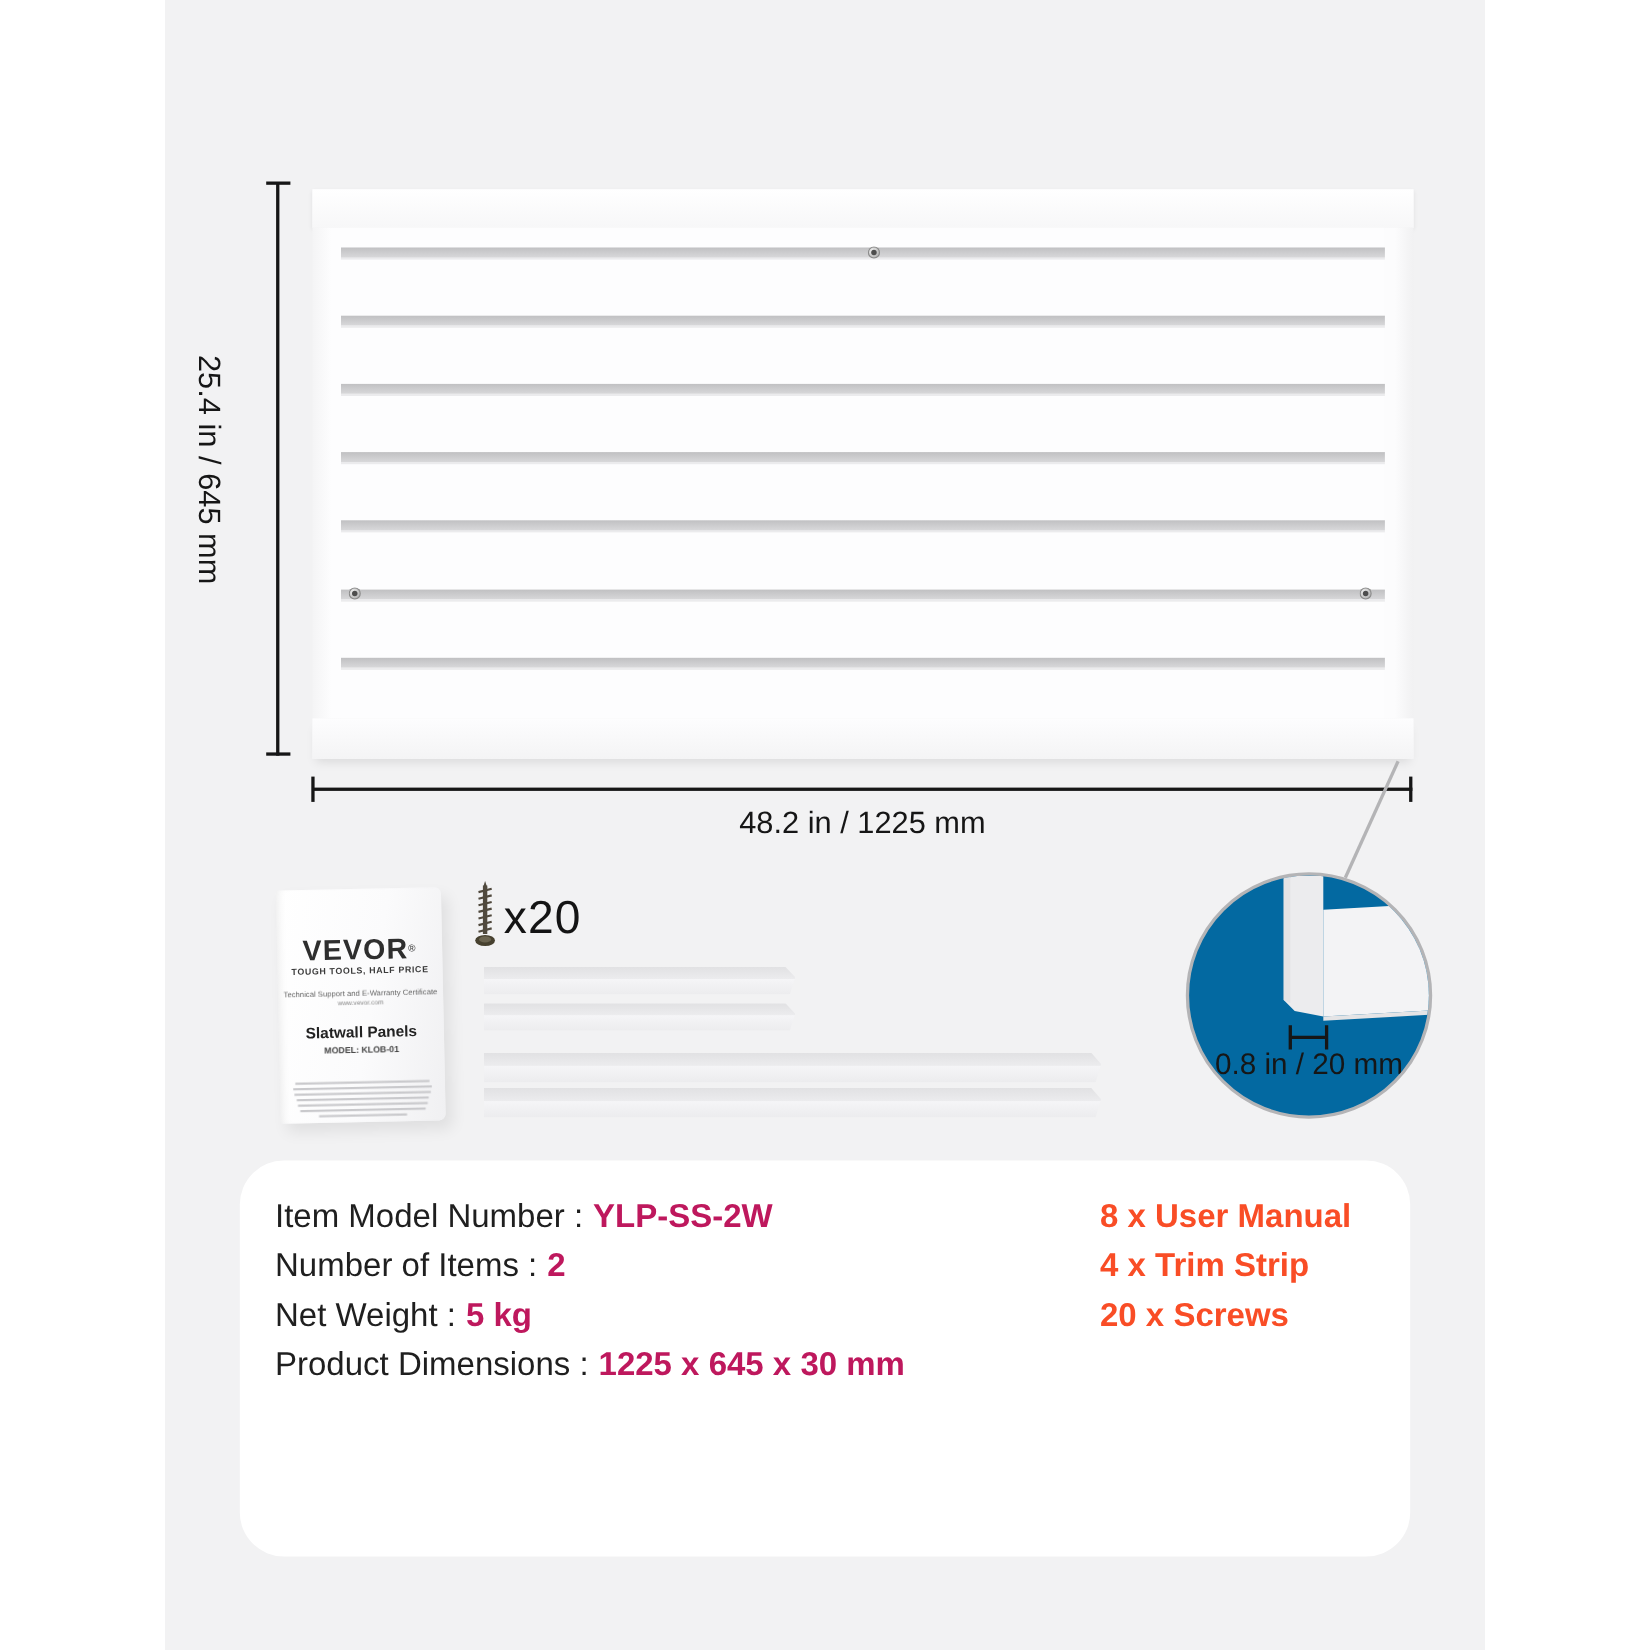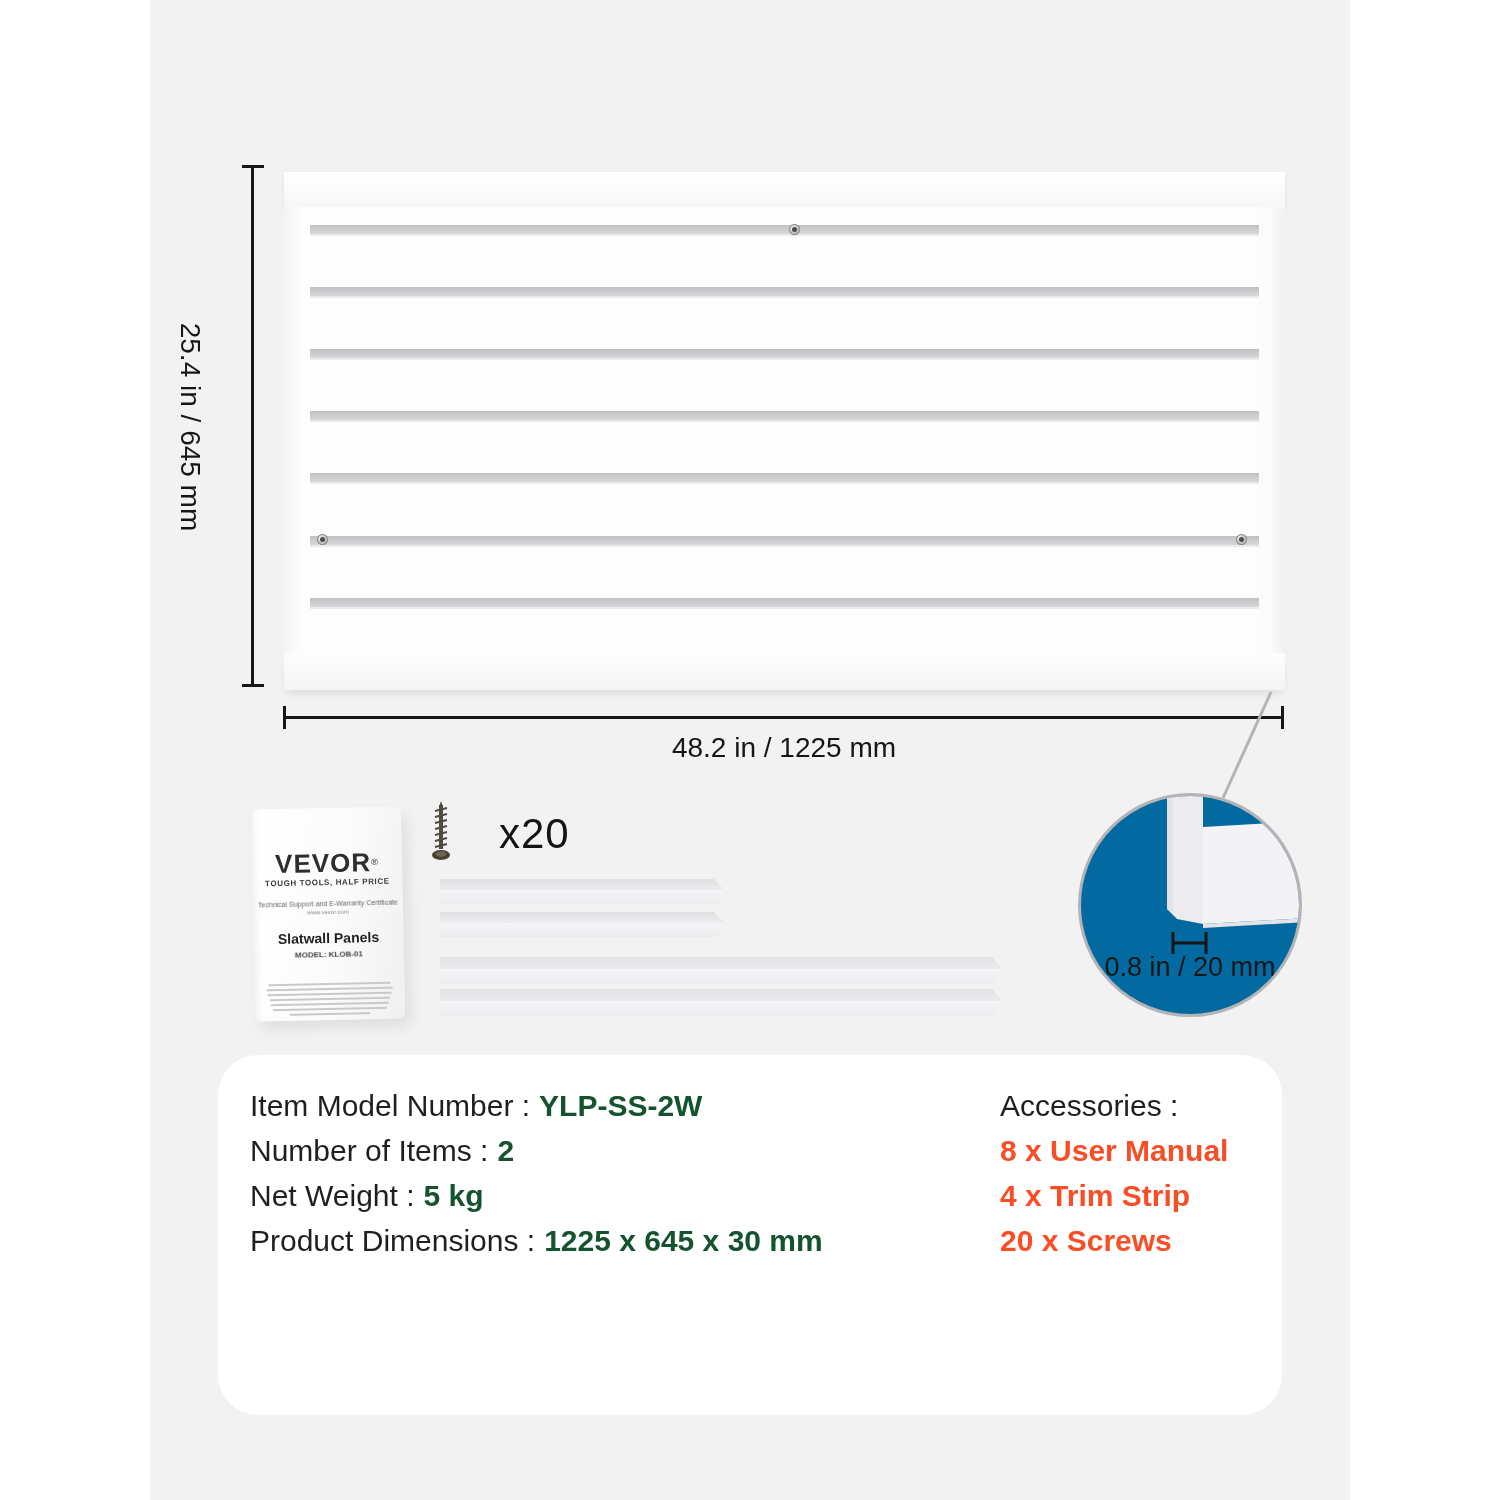--- a/index.html
+++ b/index.html
@@ -62,38 +62,38 @@
   .m-slogan{margin-top:2px;font-size:8px;font-weight:700;letter-spacing:.6px;color:#3a3a3a;}
   .m-support{margin-top:13px;font-size:7px;color:#666;filter:blur(.3px);}
   .m-web{margin-top:2px;font-size:6px;color:#888;filter:blur(.3px);}
   .m-title{margin-top:15px;font-size:14px;font-weight:700;color:#222;}
   .m-model{margin-top:4px;font-size:8px;font-weight:700;color:#444;filter:blur(.2px);}
   .m-par{margin-top:24px;}
   .m-bar{height:2px;background:#c9c9cc;margin:3px auto 0;filter:blur(.4px);}
 
   
   .screw-svg{left:428px;top:800px;width:26px;height:64px;}
-  .x20{left:458px;top:810px;font-size:42px;color:#141414;letter-spacing:1px;margin-left:41px;}
+  .x20{left:458px;top:810px;font-size:42px;color:#141414;letter-spacing:1px;}
 
   
   .strip{position:absolute;clip-path:polygon(0 0,calc(100% - 9px) 0,100% 38%,calc(100% - 5px) 100%,0 100%);}
   .strip .s-top{height:44%;background:linear-gradient(180deg,#e1e1e3,#ececee);}
   .strip .s-bot{height:56%;background:linear-gradient(180deg,#f5f5f7,#ececee);}
   .st1{left:440px;top:879px;width:283px;height:25px;}
   .st2{left:440px;top:912px;width:283px;height:25px;}
   .st3{left:440px;top:957px;width:561px;height:27px;}
   .st4{left:440px;top:989px;width:561px;height:27px;}
 
   
   .spec-card{left:218px;top:1055px;width:1064px;height:360px;background:#ffffff;border-radius:40px;}
   .spec-left{position:absolute;left:32px;top:28px;}
   .spec-right{position:absolute;left:782px;top:28px;}
   .spec-row,.acc-header,.acc-item{font-size:30px;line-height:45px;white-space:nowrap;}
   .spec-row{color:#1f1f1f;}
-  .spec-val{color:#14532d;font-weight:700;padding-left:9px;}
+  .spec-val{color:#be185d;font-weight:700;padding-left:9px;}
   .acc-header{color:#1f1f1f;}
   .acc-item{color:#f94d26;font-weight:700;}
 </style>
 </head>
 <body>
 
 <div class="canvas">
   <div class="abs band"></div>
 
   <div class="abs trim-top"></div>
@@ -182,19 +182,18 @@
     </div>
 
   <div class="abs spec-card">
     <div class="spec-left">
       <div class="spec-row"><span>Item Model Number :</span><span class="spec-val">YLP-SS-2W</span></div>
       <div class="spec-row"><span>Number of Items :</span><span class="spec-val">2</span></div>
       <div class="spec-row"><span>Net Weight :</span><span class="spec-val">5 kg</span></div>
       <div class="spec-row"><span>Product Dimensions :</span><span class="spec-val">1225 x 645 x 30 mm</span></div>
     </div>
     <div class="spec-right">
-      <div class="acc-header">Accessories :</div>
       <div class="acc-item">8 x User Manual</div>
       <div class="acc-item">4 x Trim Strip</div>
       <div class="acc-item">20 x Screws</div>
     </div>
   </div>
 </div>
 
 </body></html>

